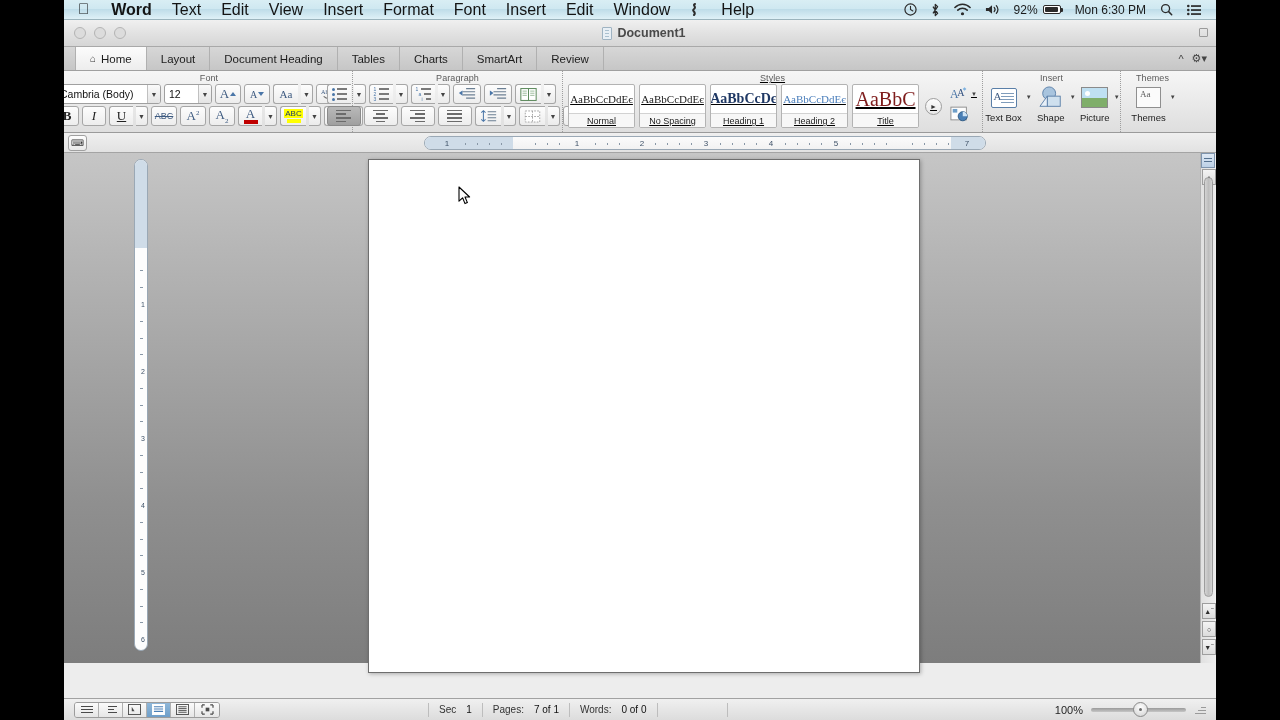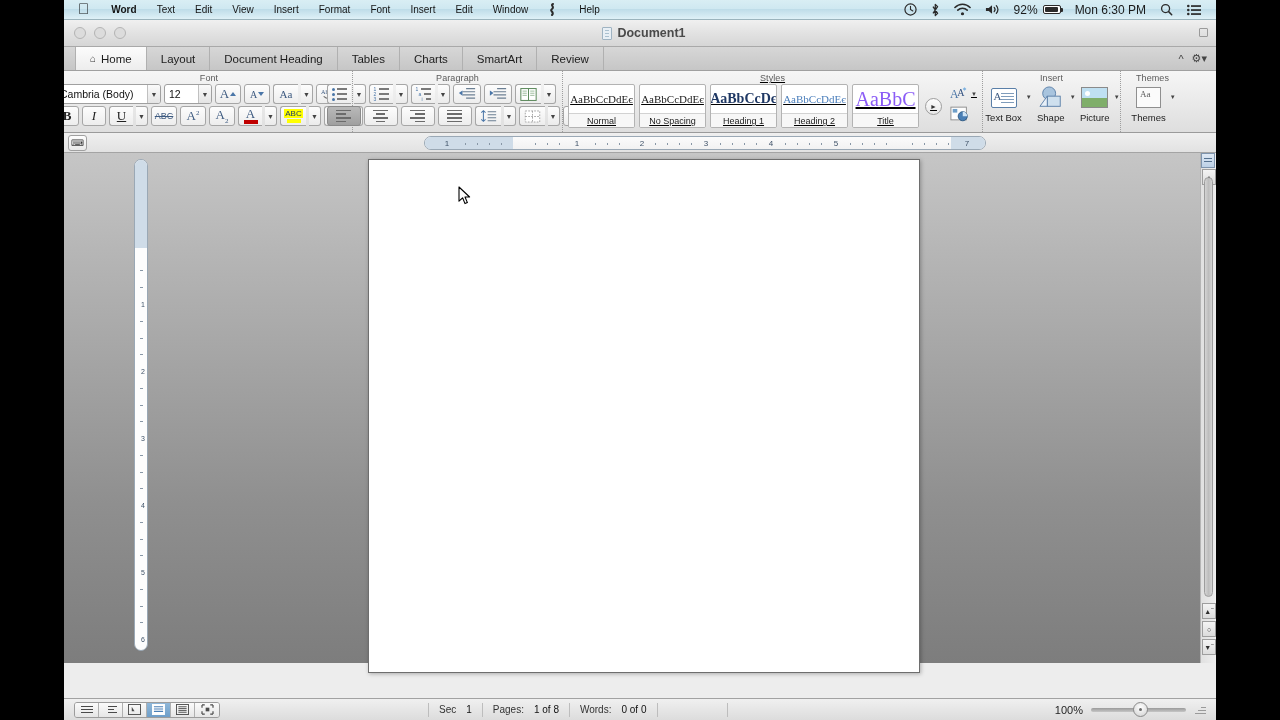--- a/index.html
+++ b/index.html
@@ -10,21 +10,21 @@
 
   
   #menubar{
     position:absolute; left:64px; top:0; width:1152px; height:20px;
     background:linear-gradient(to bottom,#d9eef4 0%,#cfe8f1 45%,#bfdde9 50%,#dff1f7 100%);
     border-bottom:1px solid #9bb4bd;
     display:flex; align-items:center;
   }
   #menubar .left{ display:flex; align-items:center; height:100%; }
   .mb-item{
-    font-size:10px; color:#141414; padding:0 10px; height:100%;
+    font-size:16px; color:#141414; padding:0 10px; height:100%;
     display:flex; align-items:center; white-space:nowrap; line-height:1;
   }
   .mb-item.apple{ padding:0 12px 2px 14px; font-size:15px; }
   .mb-item.bold{ font-weight:bold; }
   #menubar .right{ margin-left:auto; display:flex; align-items:center; height:100%; padding-right:8px;}
   .mb-stat{ font-size:12px; color:#1a1a1a; padding:0 7px; display:flex; align-items:center; height:100%;}
   .batt{ display:inline-flex; align-items:center; gap:3px;}
   .batt-body{ width:18px;height:9px;border:1.3px solid #2b2b2b;border-radius:2px; position:relative; background:#fff;}
   .batt-body:after{ content:''; position:absolute; right:-3.5px; top:2px; width:2.5px;height:4px;background:#2b2b2b;border-radius:0 1px 1px 0;}
   .batt-fill{ position:absolute; left:1px; top:1px; bottom:1px; width:13px; background:#2b2b2b; border-radius:1px;}
@@ -591,21 +591,21 @@
           </div>
           <div class="stylebox">
             <span class="prev" style="font-size:14px;font-weight:bold;color:#1f3864;">AaBbCcDє</span>
             <span class="nm">Heading 1</span>
           </div>
           <div class="stylebox">
             <span class="prev" style="font-size:11px;color:#4a7ebb;">AaBbCcDdEє</span>
             <span class="nm">Heading 2</span>
           </div>
           <div class="stylebox">
-            <span class="prev" style="font-size:20px;color:#8b5cf6;">AaBbC</span>
+            <span class="prev" style="font-size:20px;color:#7f1d1d;">AaBbC</span>
             <span class="nm">Title</span>
           </div>
           <div class="circbtn" style="margin-left:2px;">►</div>
           <div style="display:flex;flex-direction:column;gap:3px;margin-left:4px;">
             <div style="display:flex;align-items:center;gap:1px;">
               <svg width="20" height="16" viewBox="0 0 22 17">
                   <text x="0" y="13" font-size="13" fill="#4a76a8" font-family="serif">A</text>
                   <text x="8" y="11" font-size="11" fill="#2f4f7f" font-family="serif">A</text>
                   <path d="M16 1 l2 2 -2 2 -2-2z" fill="#7fb3e0"></path>
                 </svg>
@@ -799,21 +799,21 @@
             </svg>
         </div>
       </div>
       <div style="flex:0 0 208px;"></div>
       <div class="st-cell">
         <span class="st-lbl">Sec</span>
         <span class="st-val">1</span>
       </div>
       <div class="st-cell">
         <span class="st-lbl">Pages:</span>
-        <span class="st-val">1 of 8</span>
+        <span class="st-val">7 of 1</span>
       </div>
       <div class="st-cell">
         <span class="st-lbl">Words:</span>
         <span class="st-val">0 of 0</span>
       </div>
       <div class="st-cell" style="width:70px;"></div>
       <div class="st-cell" style="width:60px;"></div>
       <div id="zoomwrap">
         <span style="font-size:11px;">100%</span>
         <span id="zoomslider">

